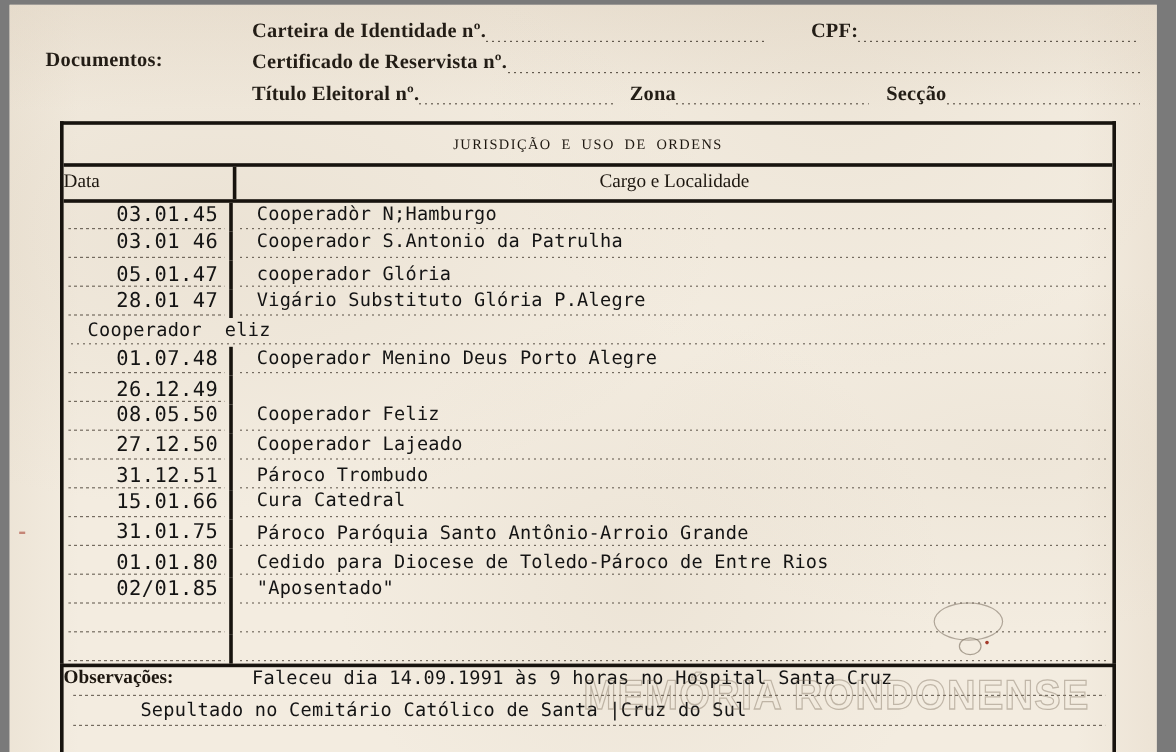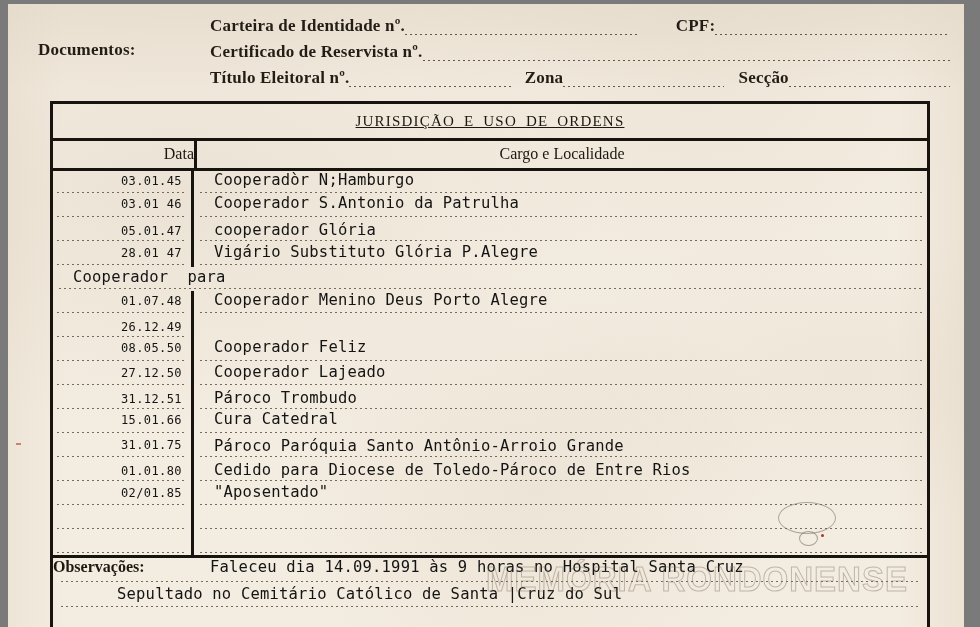--- a/index.html
+++ b/index.html
@@ -100,35 +100,34 @@
   .table-wrap {
     position: relative;
     z-index: 5;
     margin: 10px 34px 0 42px;
     border: 3px solid #17130e;
     border-bottom: none;
     background: transparent;
   }
   .title-row {
     text-align: center;
-    font-size: 15px;
+    font-size: 12px;
     letter-spacing: 1.2px;
     color: #1d1710;
     padding: 9px 0 8px;
     border-bottom: 3px solid #17130e;
     word-spacing: 4px;
-    text-decoration: underline;
   }
   .col-head {
     display: flex;
     border-bottom: 3px solid #17130e;
   }
   .col-head-data {
     flex: 0 0 141px;
-    text-align: right;
+    text-align: left;
     font-size: 16px;
     padding: 4px 0 5px;
     color: #1d1710;
     border-right: 3px solid #17130e;
   }
   .col-head-cargo {
     flex: 1 1 auto;
     text-align: center;
     font-size: 16px;
     padding: 4px 0 5px;
@@ -174,21 +173,21 @@
   
   .tw {
     font-family: "DejaVu Sans Mono", monospace;
     font-size: 15.5px;
     color: #141414;
     white-space: pre;
     position: relative;
     top: 1px;
     letter-spacing: .2px;
   }
-  .tw-date { font-size: 12px; letter-spacing: .4px; }
+  .tw-date { font-size: 17px; letter-spacing: .4px; }
   
   .j1 { top: 0px; }
   .j2 { top: 2px; }
   .j3 { top: -1px; }
   .j4 { top: 1px; }
 
   
   .obs-block {
     position: relative;
     z-index: 5;
@@ -349,21 +348,21 @@
           <div class="cell-date"><span class="tw tw-date j2">05.01.47</span></div>
           <div class="cell-cargo"><span class="tw j2">cooperador Glória</span></div>
         </div>
 
         <div class="entry-row">
           <div class="cell-date"><span class="tw tw-date j1">28.01 47</span></div>
           <div class="cell-cargo"><span class="tw j1">Vigário Substituto Glória P.Alegre</span></div>
         </div>
 
         <div class="entry-row">
-          <div class="cell-cargo"><span class="tw j4">Cooperador  para</span></div>
+          <div class="cell-cargo"><span class="tw j4">Cooperador  eliz</span></div>
         </div>
 
         <div class="entry-row">
           <div class="cell-date"><span class="tw tw-date j1">01.07.48</span></div>
           <div class="cell-cargo"><span class="tw j1">Cooperador Menino Deus Porto Alegre</span></div>
         </div>
 
         <div class="entry-row">
           <div class="cell-date"><span class="tw tw-date j2">26.12.49</span></div>
         </div>

